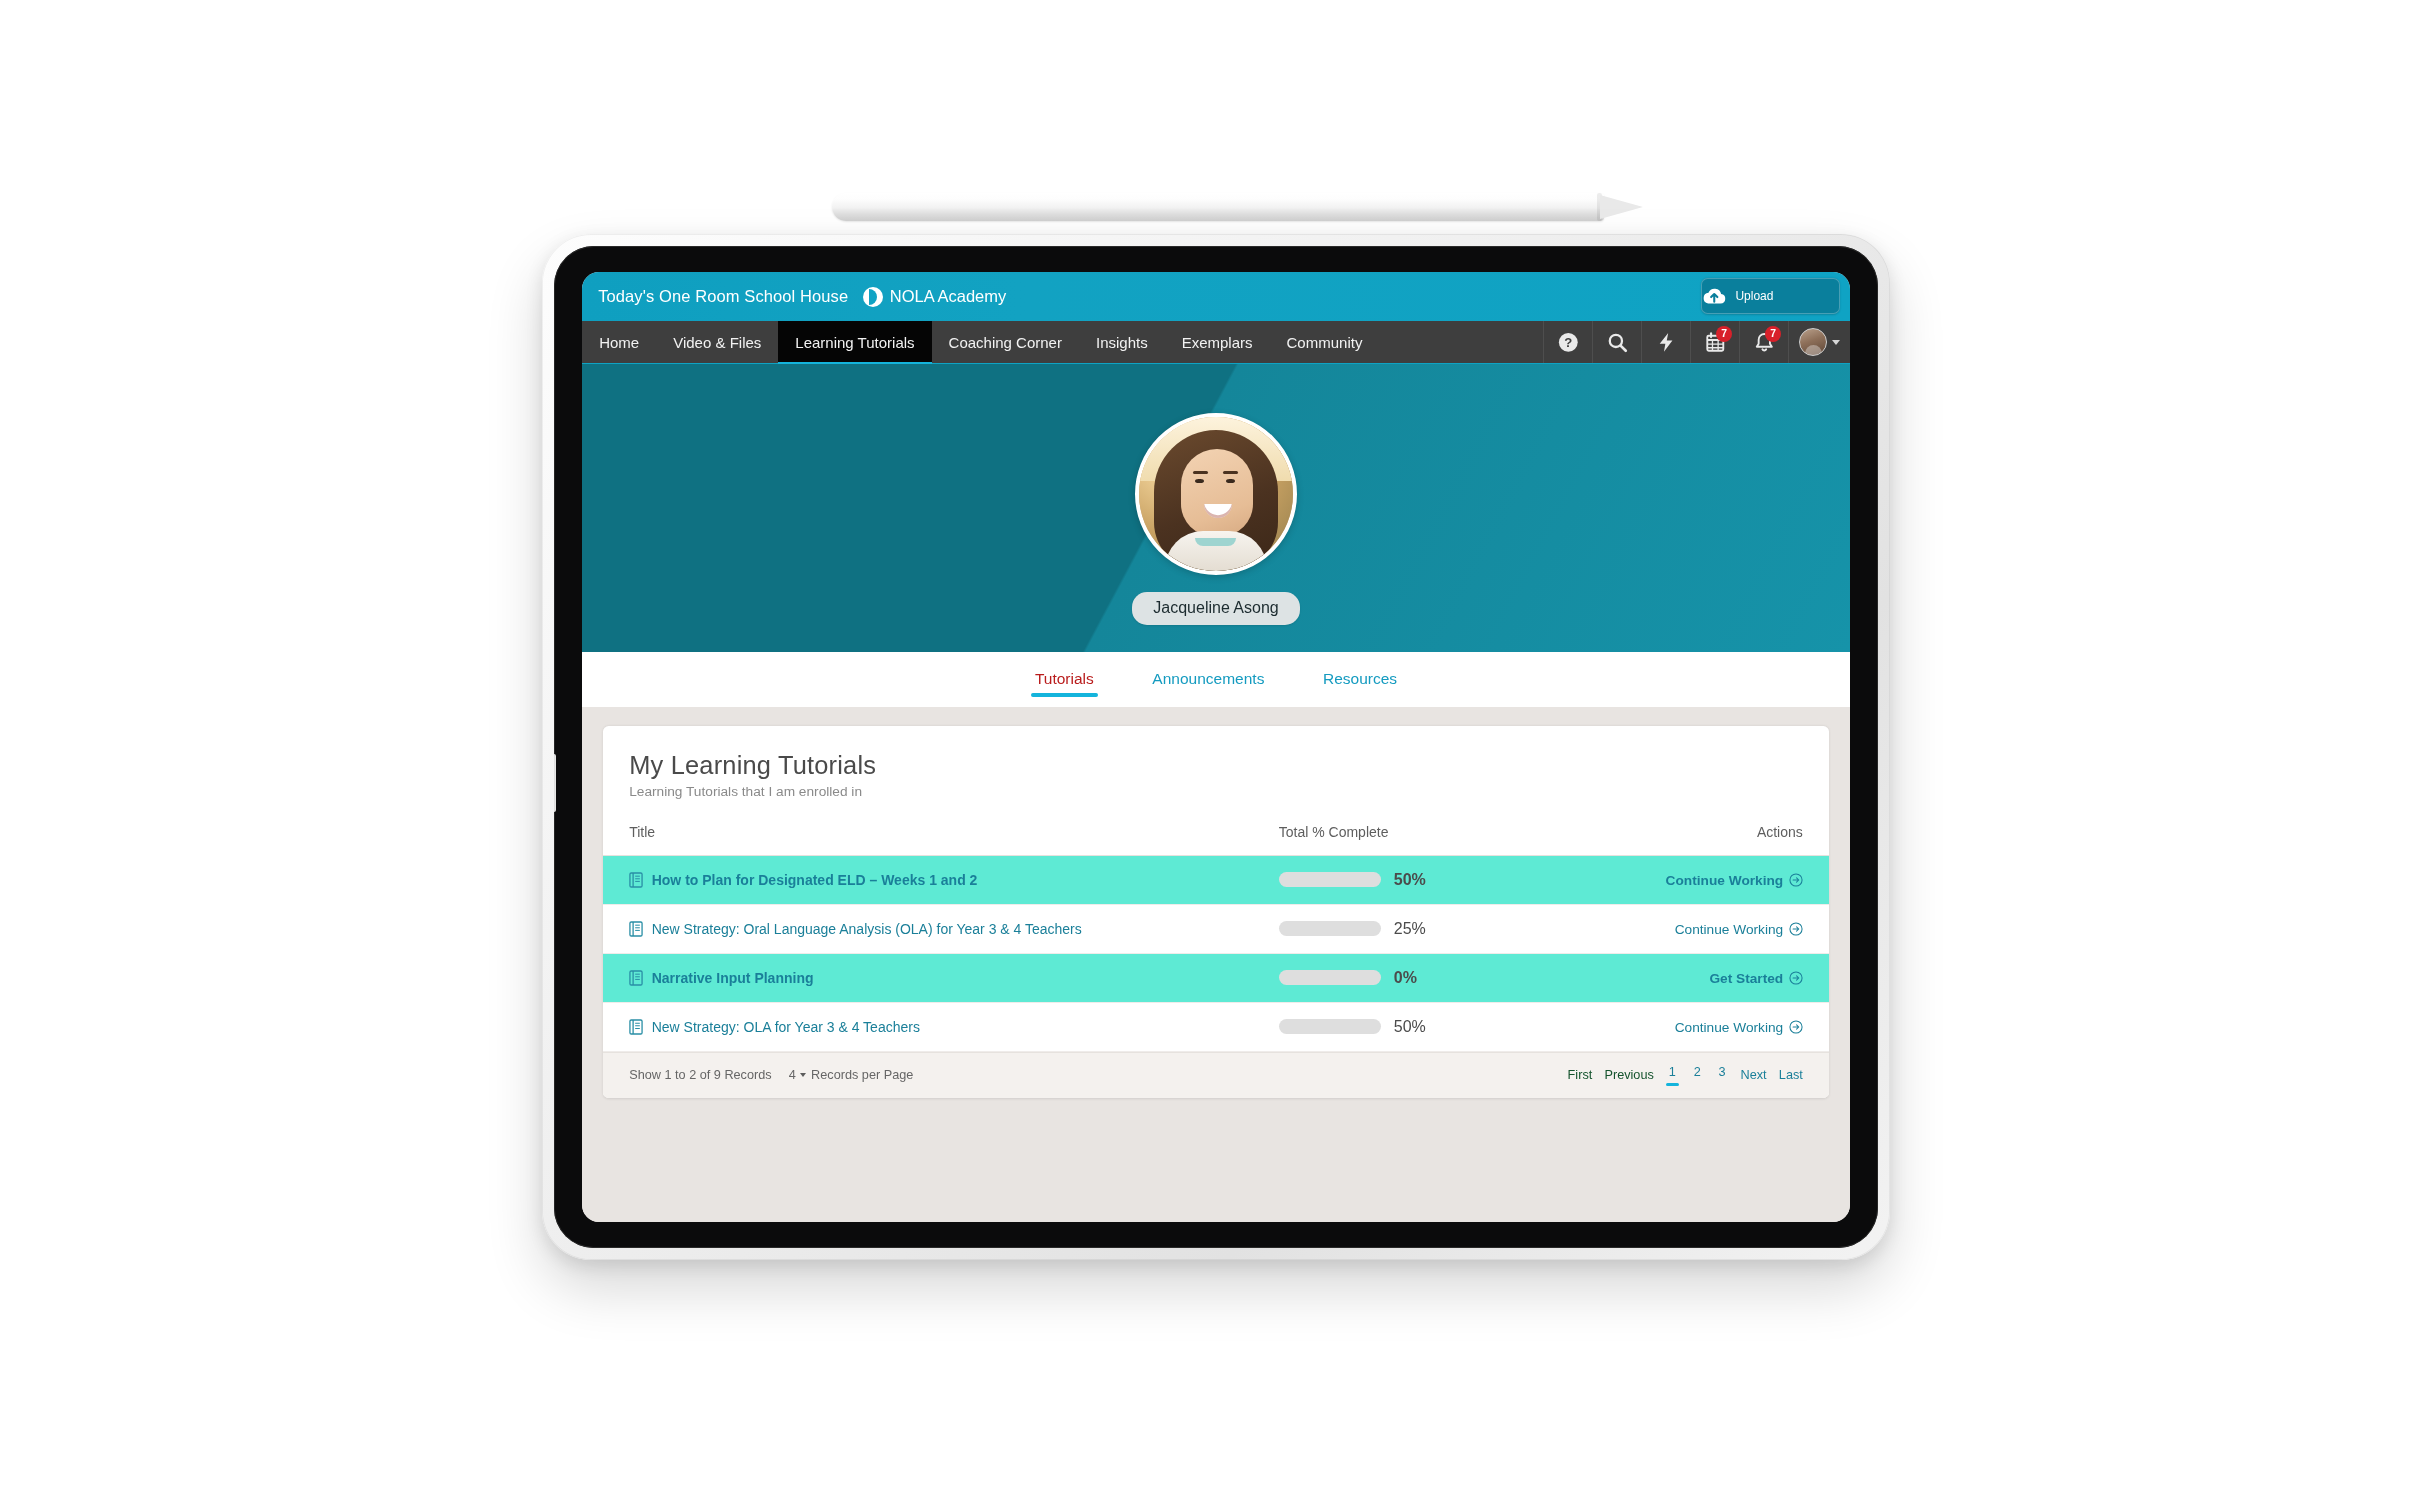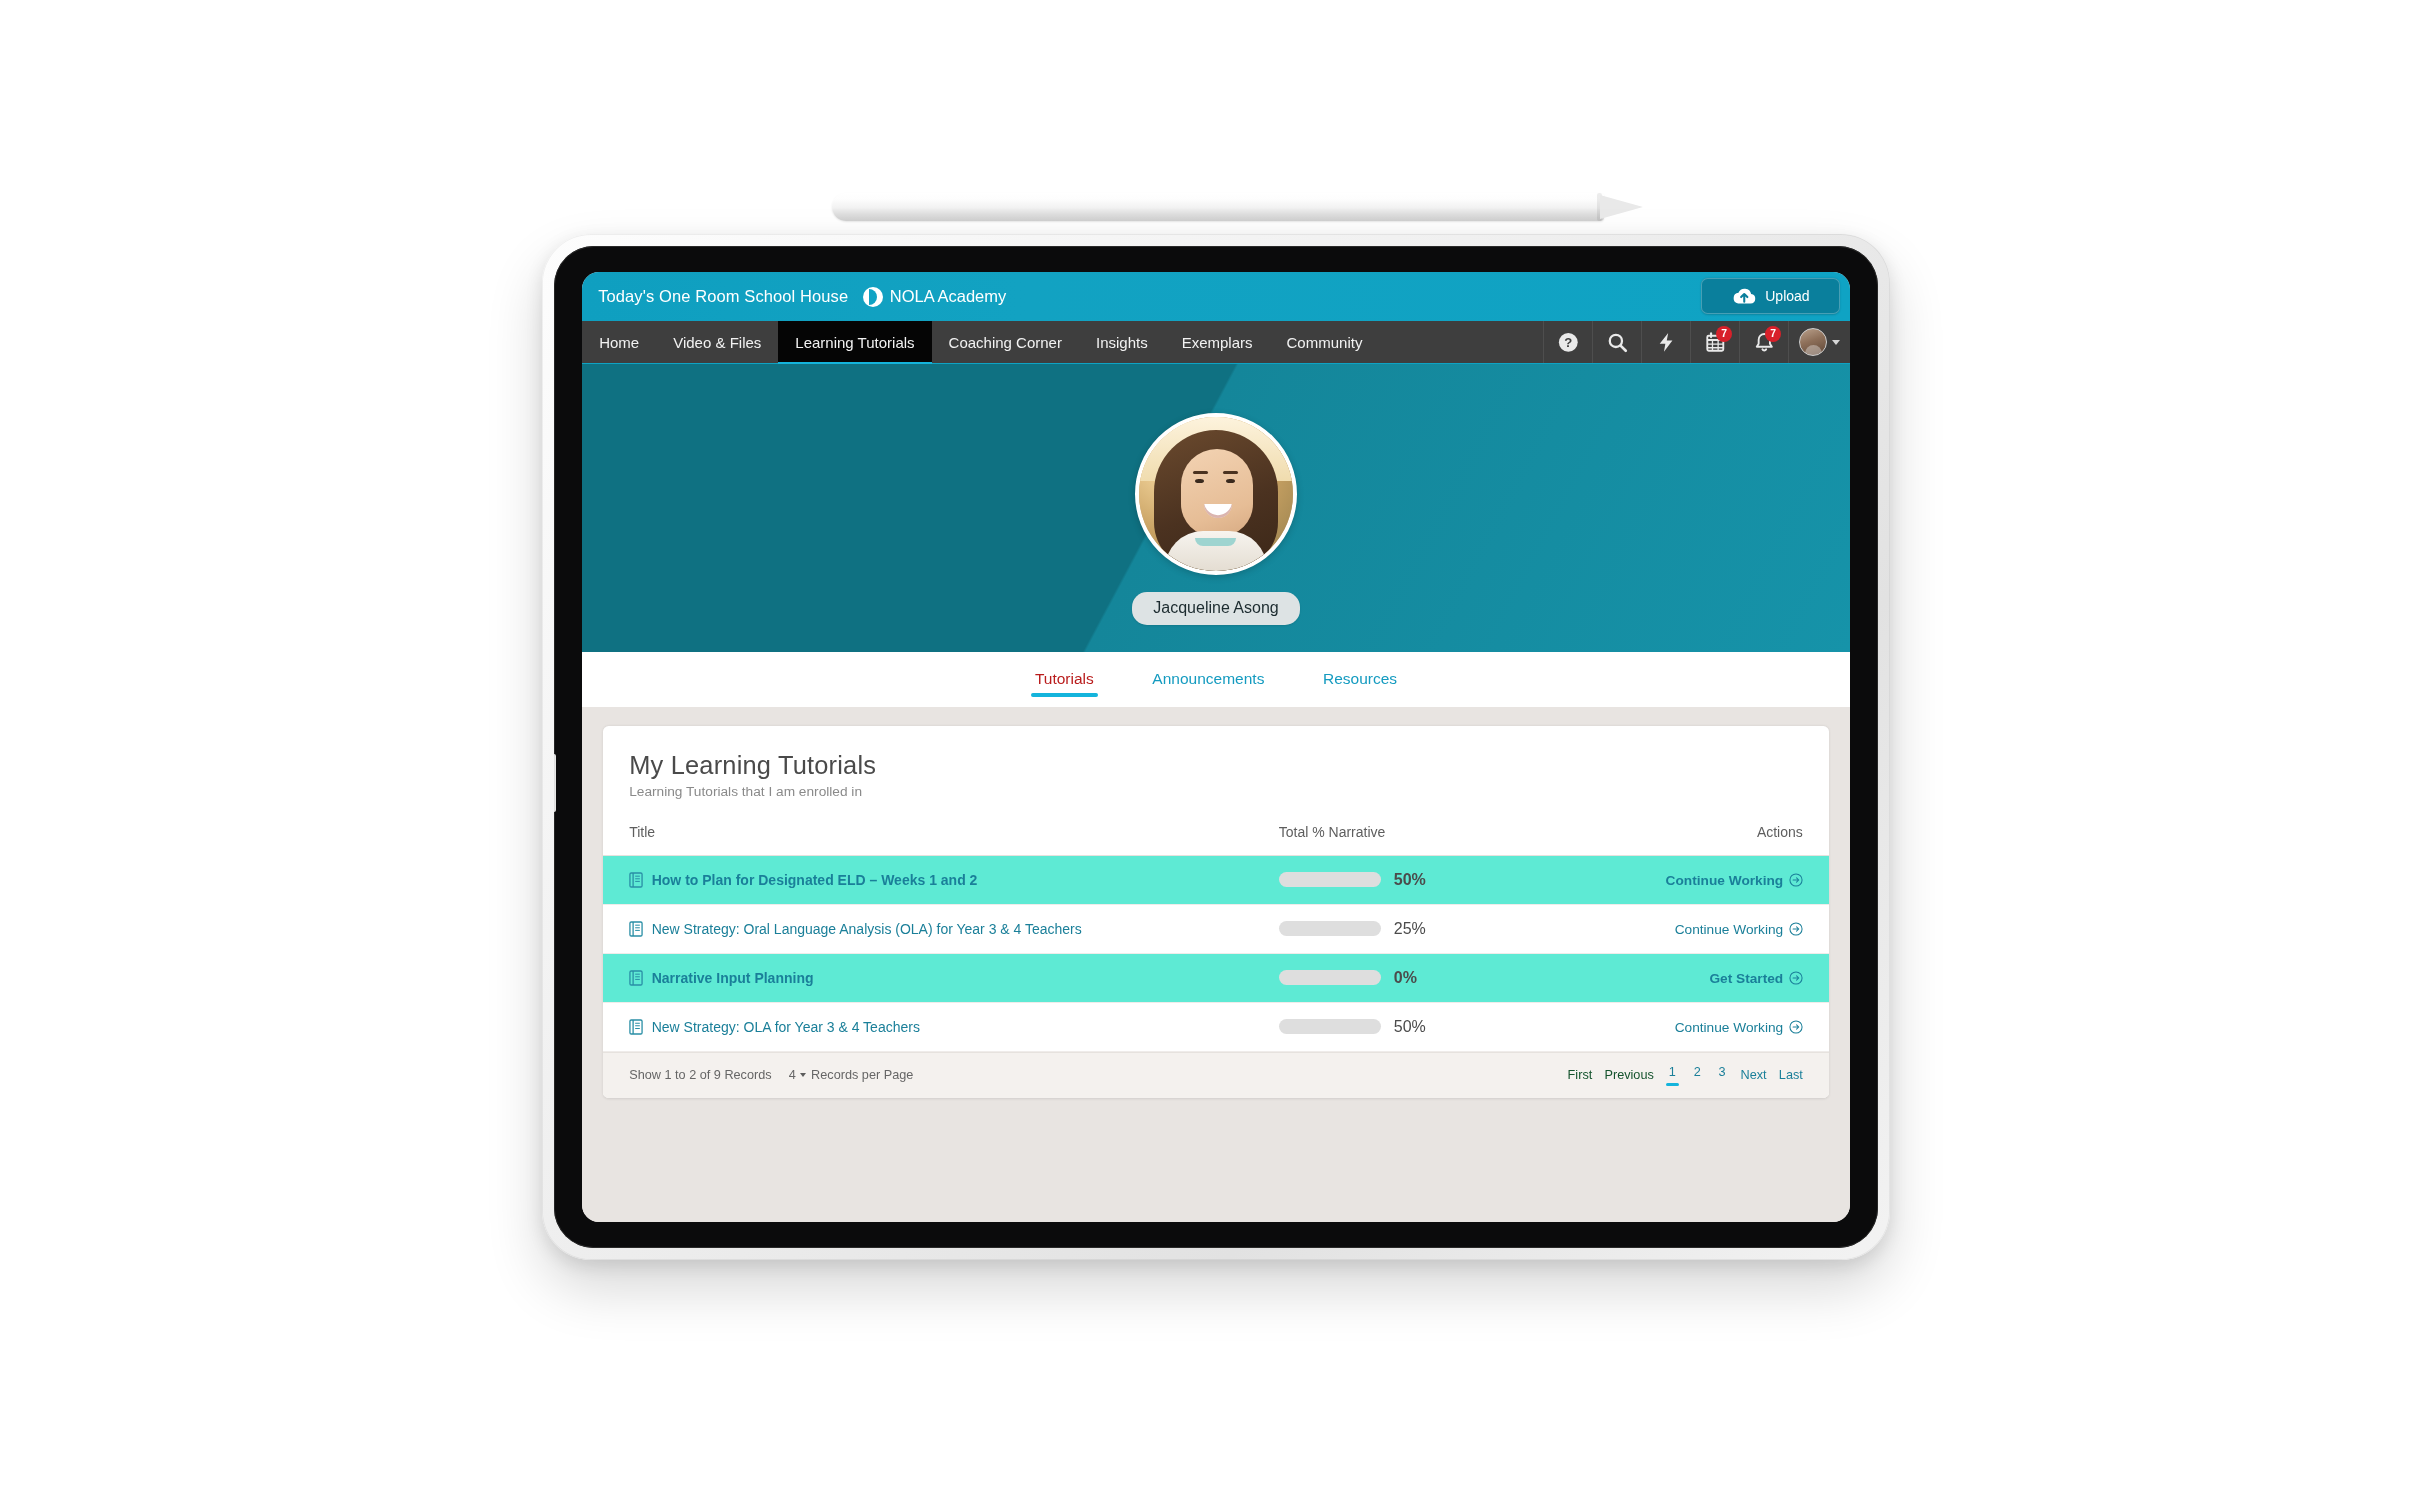--- a/index.html
+++ b/index.html
@@ -118,22 +118,22 @@
     border-radius: 8.5px 0 0 8.5px;
     background: transparent;
   }
   .brand-name { color:#fff; font-size: 16.5px; white-space: nowrap; }
   .upload-btn {
     position: absolute; right: 9.4px; top: 5.6px;
     height: 36px; min-width: 139px;
     background: #0a7f9c;
     border: 0.9px solid rgba(255,255,255,.25);
     border-radius: 6.6px;
-    display: flex; align-items: center; justify-content: center; gap: 8.5px;
-    color: #fff; font-size: 14px;
+    display: flex; align-items: center; justify-content: flex-start; gap: 8.5px;
+    color: #fff; font-size: 12px;
     cursor: pointer;
     box-shadow: 0 0.9px 1.9px rgba(0,0,0,.18);
   }
   .cloud-ico { width: 24.5px; height: 19px; display:block; }
 
   
   .navbar {
     position: relative;
     height: 43px;
     background: #3e3e3e;
@@ -502,21 +502,21 @@
 
             <div class="card-head">
               <div class="card-title">My Learning Tutorials</div>
               <div class="card-sub">Learning Tutorials that I am enrolled in</div>
             </div>
 
             <table class="lt">
               <thead>
                 <tr>
                   <th class="c-title">Title</th>
-                  <th class="c-prog">Total % Narrative</th>
+                  <th class="c-prog">Total % Complete</th>
                   <th class="c-act">Actions</th>
                 </tr>
               </thead>
               <tbody>
 
                 <tr class="row-alt">
                   <td>
                     <span class="title-cell">
                       <svg class="book-ico" width="14" height="16" viewBox="0 0 15 17">
                         <rect x="1" y="1" width="13" height="15" rx="1.4" fill="none" stroke="#2a8fa6" stroke-width="1.4"></rect>

